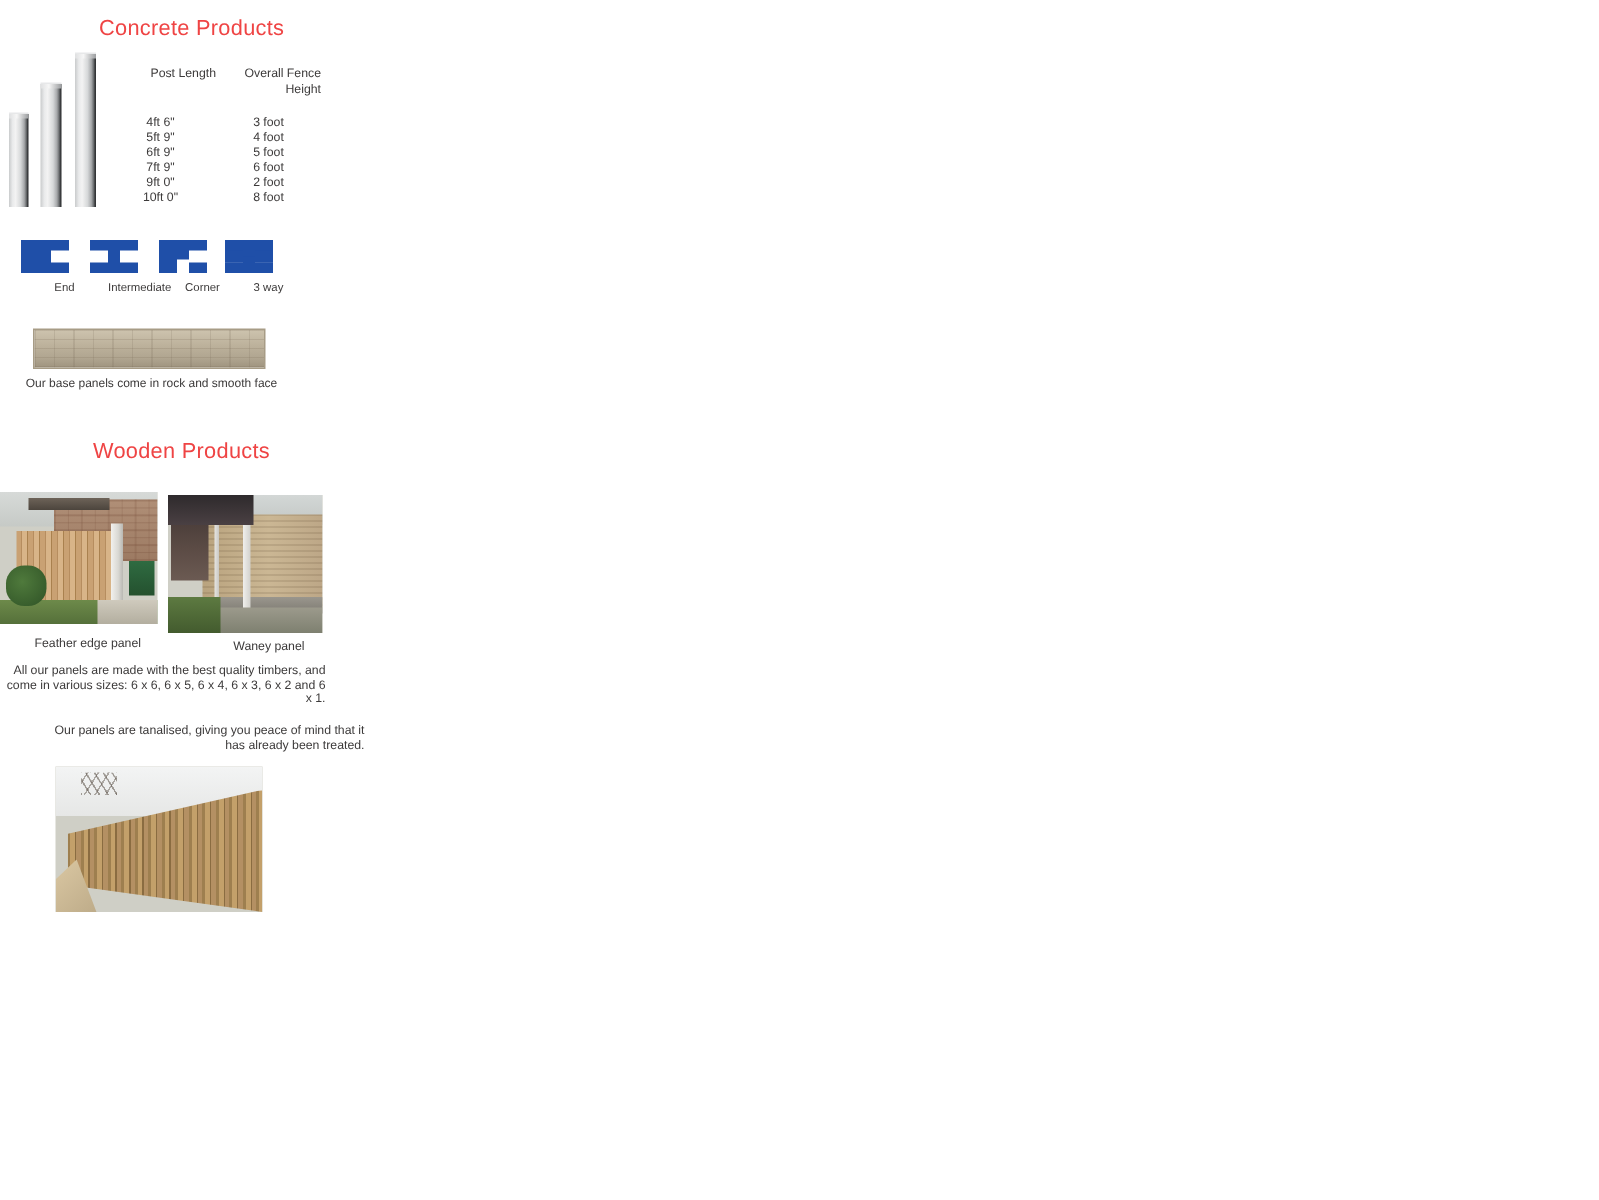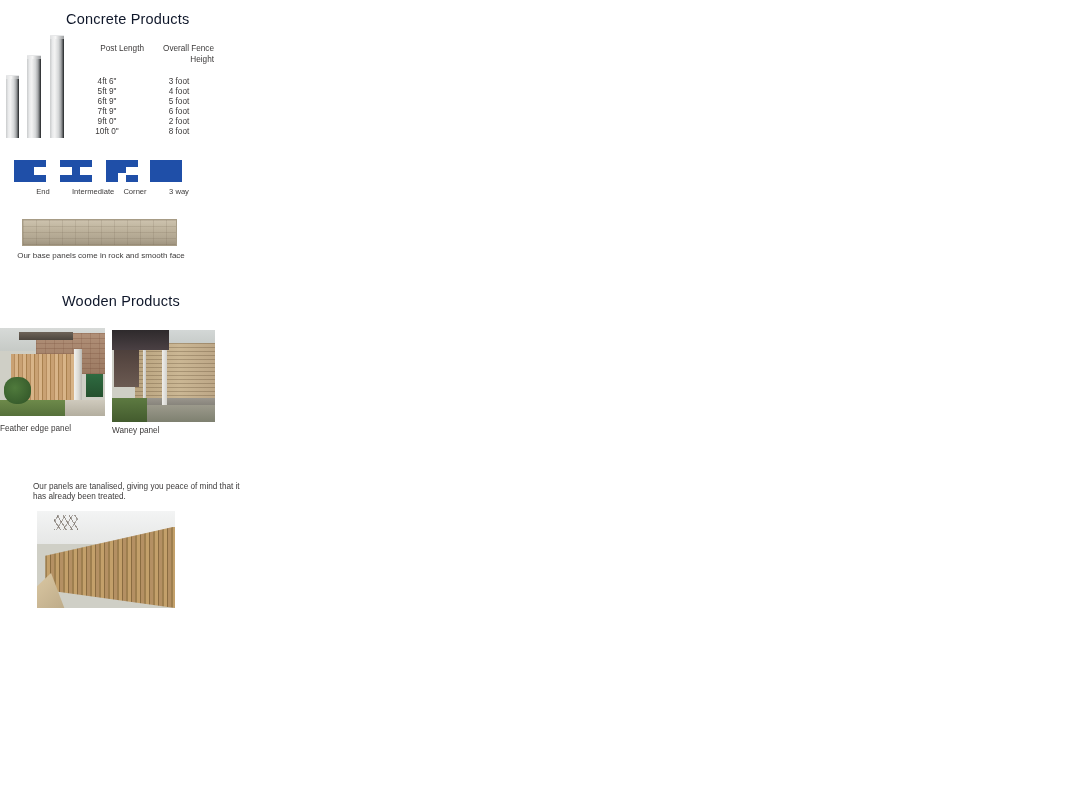--- a/index.html
+++ b/index.html
@@ -18,21 +18,21 @@
     -webkit-font-smoothing: antialiased;
   }
 
   .page { position: absolute; inset: 0; }
 
   
   .section-heading {
     position: absolute;
     font-size: 14.5px;
     font-weight: 400;
-    color: #0f172a;
+    color: #ef4444;
     letter-spacing: 0.2px;
     white-space: nowrap;
   }
   #heading-concrete { left: 66px; top: 11px; }
   #heading-wooden   { left: 62px; top: 293px; }
 
   
   .posts-photo {
     position: absolute;
     left: 0px; top: 33px;
@@ -257,21 +257,21 @@
   #cb-path {
     position: absolute; left: 0; bottom: 0; width: 30%; height: 40%;
     background: linear-gradient(to bottom right,#d8c7a2,#bca madness);
     background: linear-gradient(to bottom right,#dcc9a4,#b8a684);
     clip-path: polygon(0% 44%, 34% 10%, 66% 100%, 0% 100%);
   }
 
   
   .body-text {
     position: absolute;
-    text-align: left;
+    text-align: right;
     font-size: 8.2px;
     line-height: 9.6px;
     color: #3c3a3a;
   }
   #text-panel-sizes   { left: 0px; top: 442px; width: 217px; }
   #text-tanalised     { left: 0px; top: 482px; width: 210px; margin-left: 33px; }
   #text-closeboard    { left: 0px; top: 620px; width: 212px; }
 </style>
 </head>
 <body>
@@ -388,20 +388,22 @@
     <div id="wp-tree"></div>
     <div id="wp-tree-canopy"></div>
     <div class="ground"></div>
     <div id="wp-grass"></div>
   </div>
 
   <div class="body-text" id="caption-feather-edge" style="left:0px; top:424px; width:94px;">Feather edge panel</div>
 
   <div class="body-text" id="caption-waney" style="left:112px; top:426px; width:91px;">Waney panel</div>
 
+  <div class="body-text" id="text-panel-sizes">All our panels are made with the best quality timbers, and come in various sizes:
+6 x 6, 6 x 5, 6 x 4, 6 x 3, 6 x 2 and 6 x 1.</div>
 
   <div class="body-text" id="text-tanalised">Our panels are tanalised, giving you peace of mind that it has already been treated.</div>
 
   <div class="photo" id="photo-closeboard">
     <div class="sky"></div>
     <div id="cb-twig"></div>
     <div id="cb-fence"></div>
     <div id="cb-path"></div>
   </div>
 

